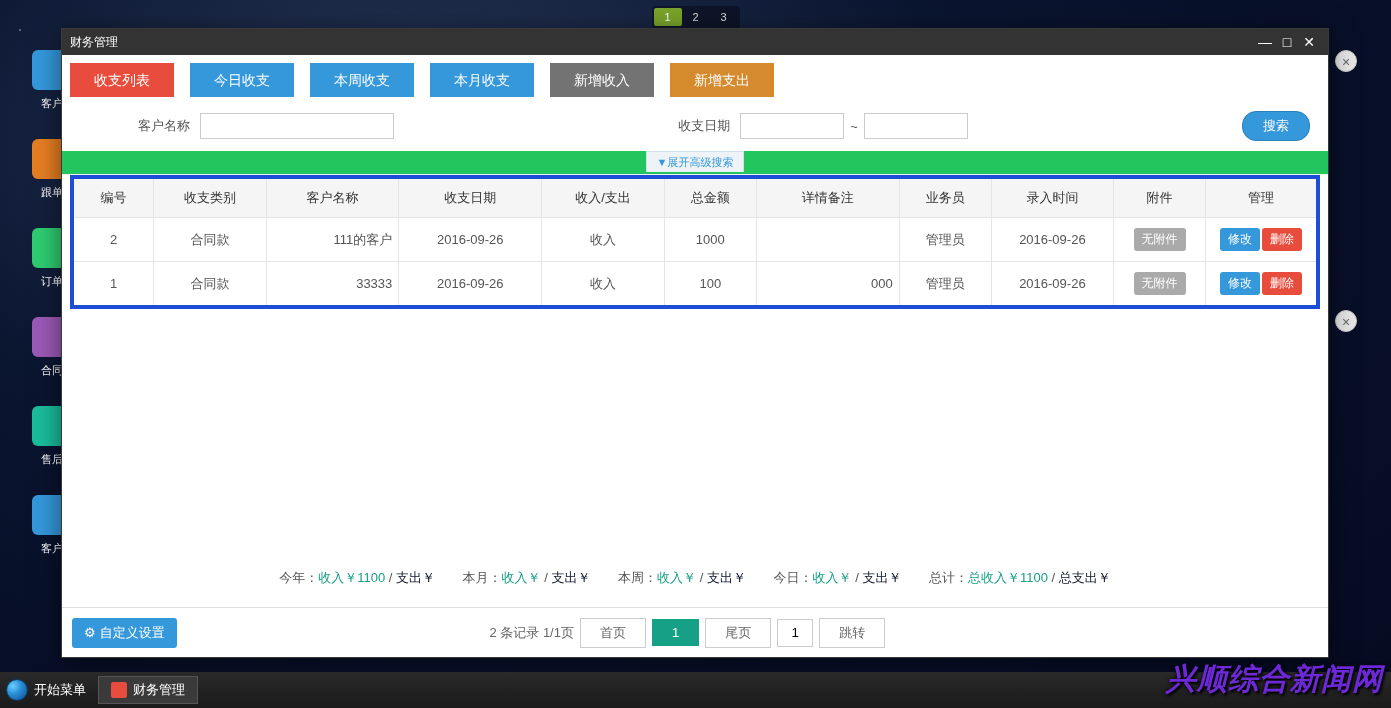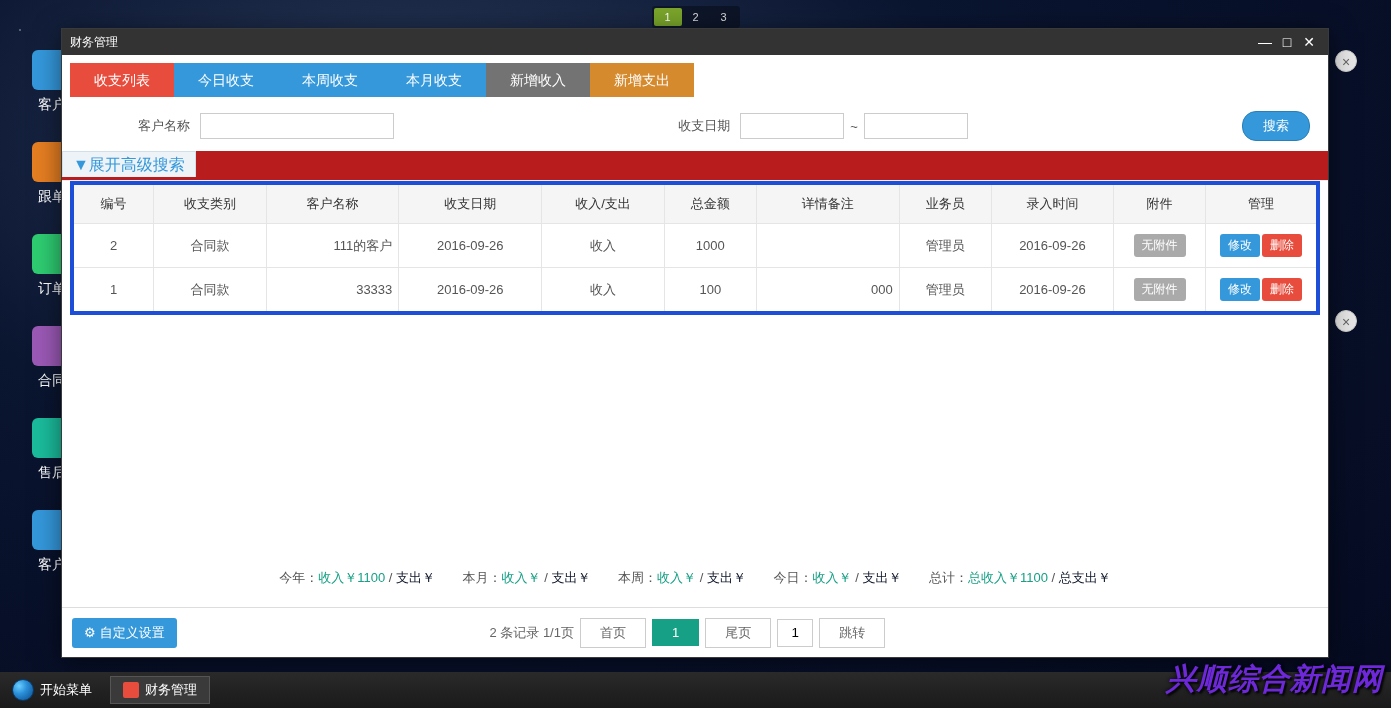--- a/index.html
+++ b/index.html
@@ -4,63 +4,63 @@
 <style>
 *{box-sizing:border-box;margin:0;padding:0;font-family:"Microsoft YaHei",Arial,sans-serif}
 body{width:1391px;height:708px;overflow:hidden;background:radial-gradient(ellipse at 30% 20%,#2a3a5a 0%,#0a1530 40%,#050a20 100%);position:relative}
 .stars{position:absolute;inset:0;background-image:radial-gradient(1px 1px at 20px 30px,#fff,transparent),radial-gradient(1px 1px at 140px 80px,#fff,transparent),radial-gradient(1px 1px at 250px 200px,#eee,transparent),radial-gradient(1px 1px at 380px 420px,#fff,transparent),radial-gradient(1px 1px at 90px 520px,#fff,transparent),radial-gradient(1px 1px at 480px 640px,#eee,transparent),radial-gradient(1px 1px at 800px 120px,#fff,transparent),radial-gradient(1px 1px at 1100px 340px,#fff,transparent),radial-gradient(1px 1px at 1300px 580px,#eee,transparent);background-repeat:repeat}
 
 .pager-top{position:absolute;top:6px;left:50%;transform:translateX(-50%);display:flex;background:rgba(0,0,0,.35);border-radius:3px;padding:2px}
 .pager-top div{width:28px;height:18px;line-height:18px;text-align:center;color:#ddd;font-size:11px;cursor:pointer}
 .pager-top .act{background:#7aa52b;color:#fff;border-radius:2px}
 
 .dock{position:absolute;left:32px;top:50px;width:40px;display:flex;flex-direction:column;gap:28px}
-.dock .di{width:40px;text-align:center;color:#fff;font-size:14px}
+.dock .di{width:40px;text-align:center;color:#fff;font-size:11px}
 .dock .di .ic{width:40px;height:40px;border-radius:6px;margin-bottom:6px}
 
 .bub{position:absolute;right:34px;width:22px;height:22px;border-radius:50%;background:#e6e6e6;color:#666;font-size:14px;line-height:22px;text-align:center;border:1px solid #ccc;cursor:pointer}
 
 .win{position:absolute;left:61px;top:28px;width:1268px;height:630px;background:#fff;border:1px solid #3a3a3a;box-shadow:0 4px 24px rgba(0,0,0,.5);display:flex;flex-direction:column}
 .titlebar{height:26px;background:#333;color:#fff;display:flex;align-items:center;padding:0 8px;font-size:12px}
 .titlebar .sp{flex:1}
 .titlebar .wbtn{width:22px;text-align:center;cursor:pointer;font-size:14px}
-.tabs{display:flex;padding:8px 8px 0 8px;gap:0}
+.tabs{display:flex;padding:8px 8px 0 8px;gap:16px}
 .tabs .tab{height:34px;line-height:34px;padding:0 24px;color:#fff;font-size:14px;cursor:pointer}
 .t-red{background:#e74c3c}.t-blue{background:#3498db}.t-green{background:#737373}.t-orange{background:#d68a2e}
 .filter{display:flex;align-items:center;padding:14px 18px 10px 18px;font-size:13px;color:#555}
 .filter .lbl{width:120px;text-align:right;padding-right:10px}
 .filter input{height:26px;border:1px solid #ccc;padding:0 6px;font-size:13px}
 .filter .inp1{width:194px}
 .filter .gap{flex:1}
 .filter .lbl2{padding:0 10px}
 .filter .inp2{width:104px}
 .filter .tilde{padding:0 6px}
 .btn-search{margin-left:auto;height:30px;padding:0 20px;background:#3498db;color:#fff;border:1px solid #2980b9;border-radius:14px;font-size:13px;cursor:pointer}
-.adv{font-size:16px;color:#3498db;padding:4px 0;background:#b91c1c;border-bottom:1px solid #eee;position:relative}
+.adv{text-align:center;font-size:11px;color:#3498db;padding:4px 0;background:#22c55e;border-bottom:1px solid #eee;position:relative}
 .adv span{background:#eef3f7;border:1px solid #d0e0ea;border-bottom:none;padding:4px 10px;cursor:pointer}
 
 .tbl{margin:0 8px;border:4px solid #1d4ed8;border-collapse:collapse;width:calc(100% - 16px);font-size:13px}
 .tbl th,.tbl td{border:1px solid #e5e5e5;padding:10px 6px;text-align:center;color:#555}
 .tbl th{background:#f5f5f5;font-weight:normal;color:#333}
 .tbl td.left{text-align:right;padding-left:12px}
 .btn-sm{display:inline-block;padding:3px 8px;border-radius:3px;color:#fff;font-size:12px;cursor:pointer;margin:0 1px}
 .b-gray{background:#aaa}.b-blue{background:#3498db}.b-red{background:#e74c3c}
 
 .summary{position:absolute;left:8px;right:8px;bottom:60px;text-align:center;font-size:13px;color:#555;padding:10px 0}
 .summary .g{color:#16a085}.summary .r{color:#0f172a}.summary .sep{margin:0 12px}
 
 .botbar{position:absolute;left:0;right:0;bottom:0;height:50px;border-top:1px solid #ddd;display:flex;align-items:center;padding:0 10px;background:#fff}
 .custom{background:#3498db;color:#fff;padding:6px 12px;border-radius:3px;font-size:13px;cursor:pointer;display:flex;align-items:center;gap:4px}
 .pgn{margin:0 auto;display:flex;align-items:center;gap:6px;font-size:13px;color:#666}
 .pgn .pbtn{border:1px solid #ccc;padding:5px 19px;background:#fff;cursor:pointer}
 .pgn .pbtn.act{background:#16a085;color:#fff;border-color:#16a085}
 .pgn input{width:36px;height:28px;border:1px solid #ccc;text-align:center}
 
 .taskbar{position:absolute;left:0;right:0;bottom:0;height:36px;background:linear-gradient(#2a2a2a,#1a1a1a);display:flex;align-items:center;color:#fff;font-size:13px}
-.taskbar .start{display:flex;align-items:center;gap:6px;padding:0 12px;height:100%;cursor:pointer}
+.taskbar .start{display:flex;align-items:center;gap:6px;padding:0 6px;height:100%;cursor:pointer}
 .taskbar .start .orb{width:22px;height:22px;border-radius:50%;background:radial-gradient(circle at 30% 30%,#6bd0ff,#2a8fd8 40%,#0a4a8a);border:1px solid #0a3a6a}
 .taskbar .titem{display:flex;align-items:center;gap:6px;height:28px;padding:0 12px;margin-left:6px;background:#3a3a3a;border:1px solid #555;cursor:pointer}
 .taskbar .titem .tic{width:16px;height:16px;background:#e74c3c;border-radius:2px}
 
 .wm{position:absolute;right:8px;bottom:8px;font-size:30px;font-weight:bold;color:#6d28d9;text-shadow:0 0 4px #000,2px 2px 2px rgba(0,0,0,.8);font-style:italic;letter-spacing:1px}
 </style>
 </head>
 <body>
 
 <div class="stars"></div>

